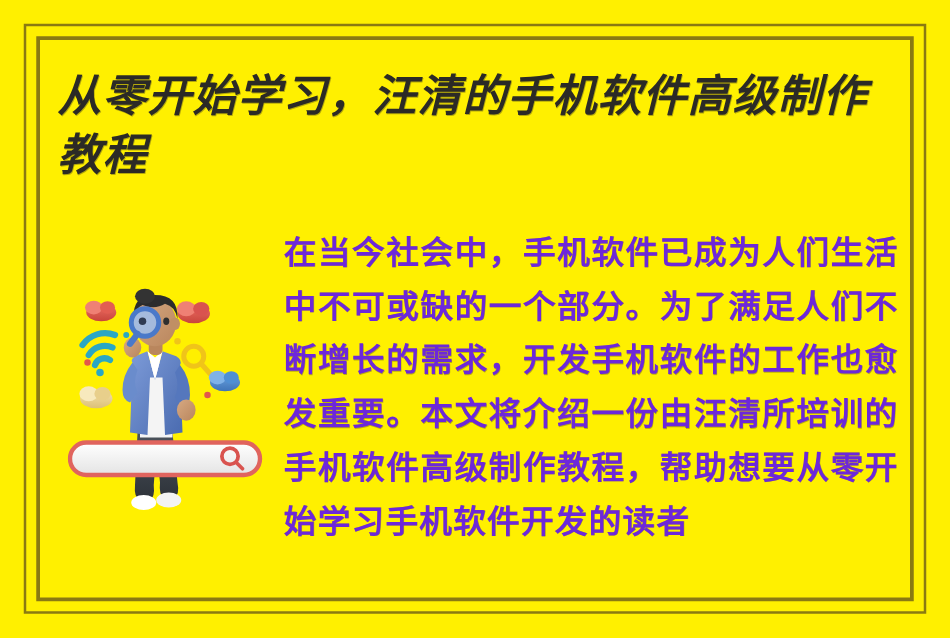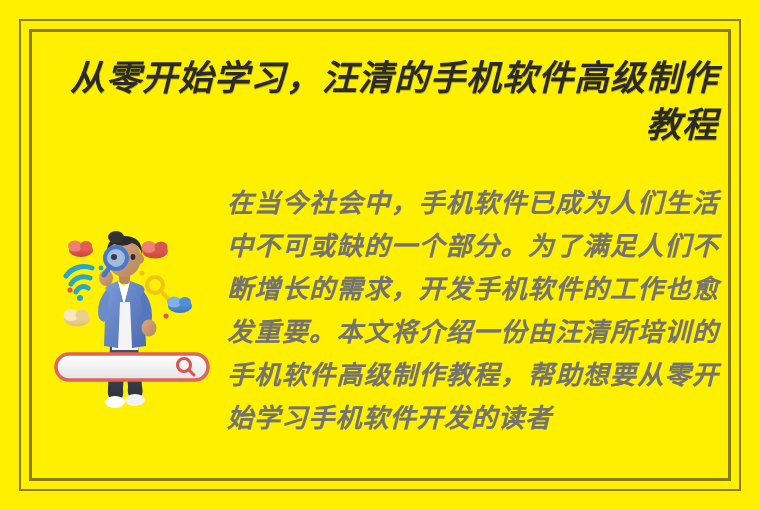--- a/index.html
+++ b/index.html
@@ -51,37 +51,35 @@
     width: 672px;
     margin: 0;
     font-family: "DejaVu Serif", "Liberation Serif", serif;
     font-weight: 700;
     font-style: italic;
     font-size: 35px;
     line-height: 1.35;
     letter-spacing: 1px;
     color: #2b2a26;
     text-shadow: 0.5px 0.5px 0 rgba(40,38,30,0.35);
-    text-align: right;
   }
 
   
   .body-text {
     position: absolute;
     left: 227px;
     top: 182px;
     width: 492px;
     margin: 0;
     font-family: "DejaVu Serif", "Liberation Serif", serif;
     font-weight: 700;
-    font-style: italic;
     font-size: 26px;
     line-height: 43px;
     letter-spacing: 1.1px;
-    color: #737373;
+    color: #6d28d9;
     text-align: justify;
     text-shadow: 0.4px 0.4px 0 rgba(40,38,30,0.3);
   }
 
   
   .illustration {
     position: absolute;
     left: 54px;
     top: 228px;
     width: 160px;

